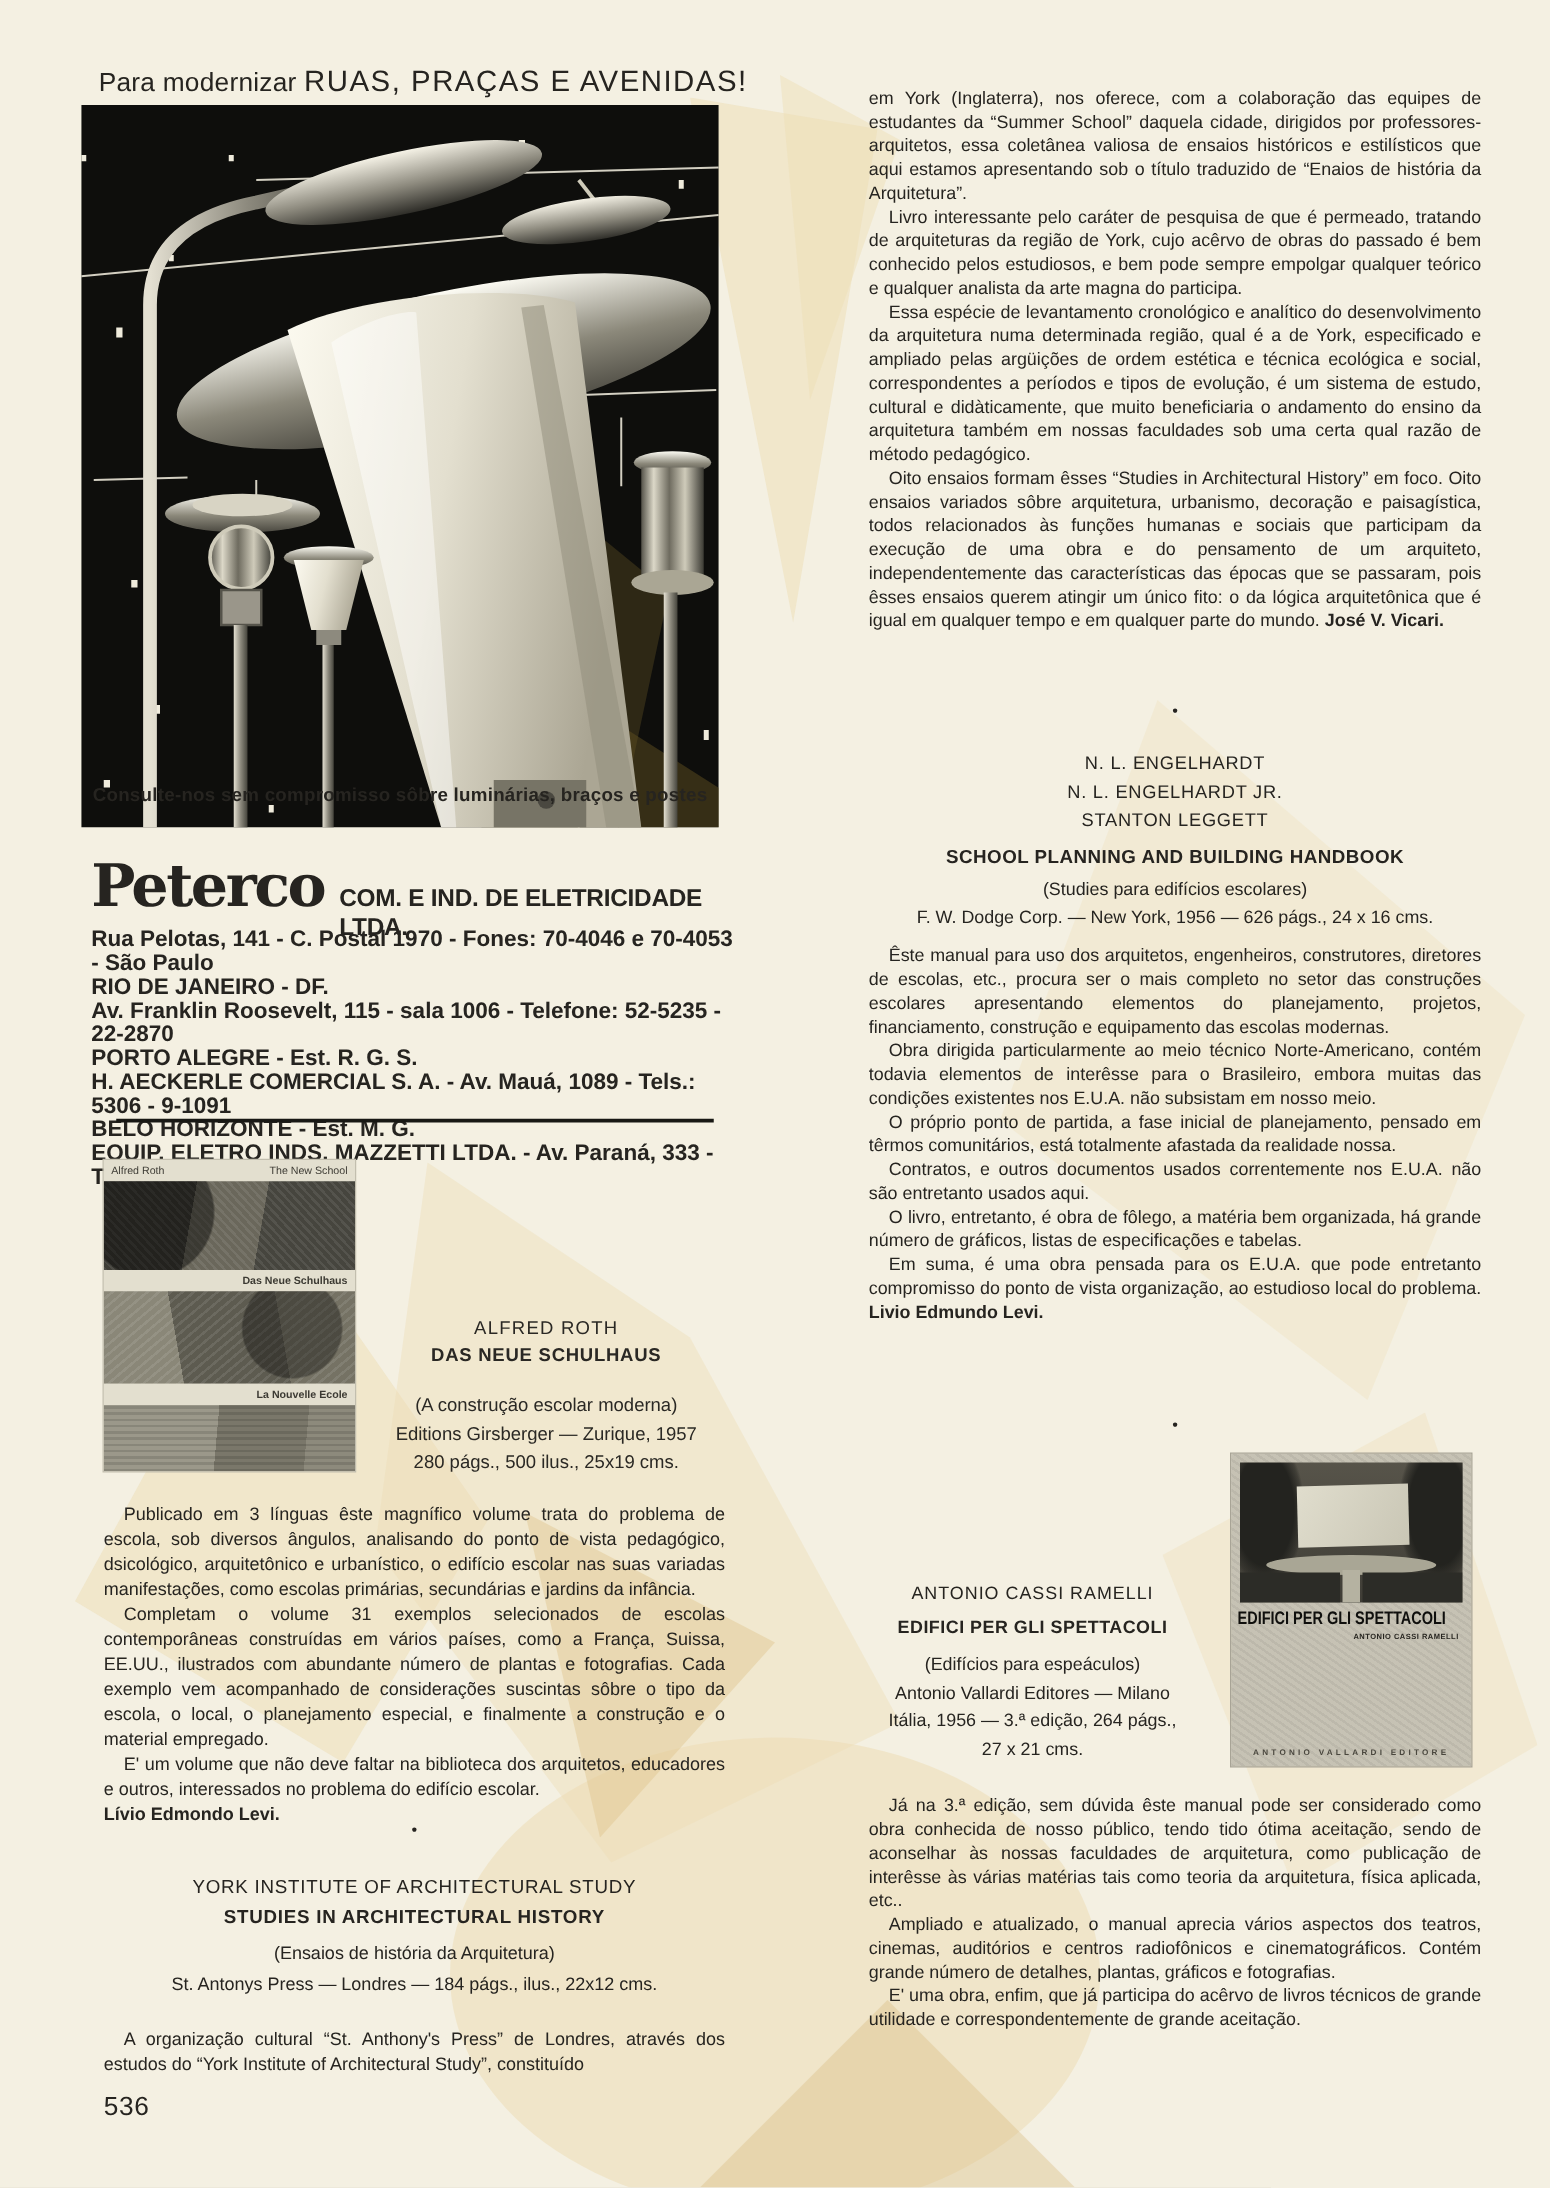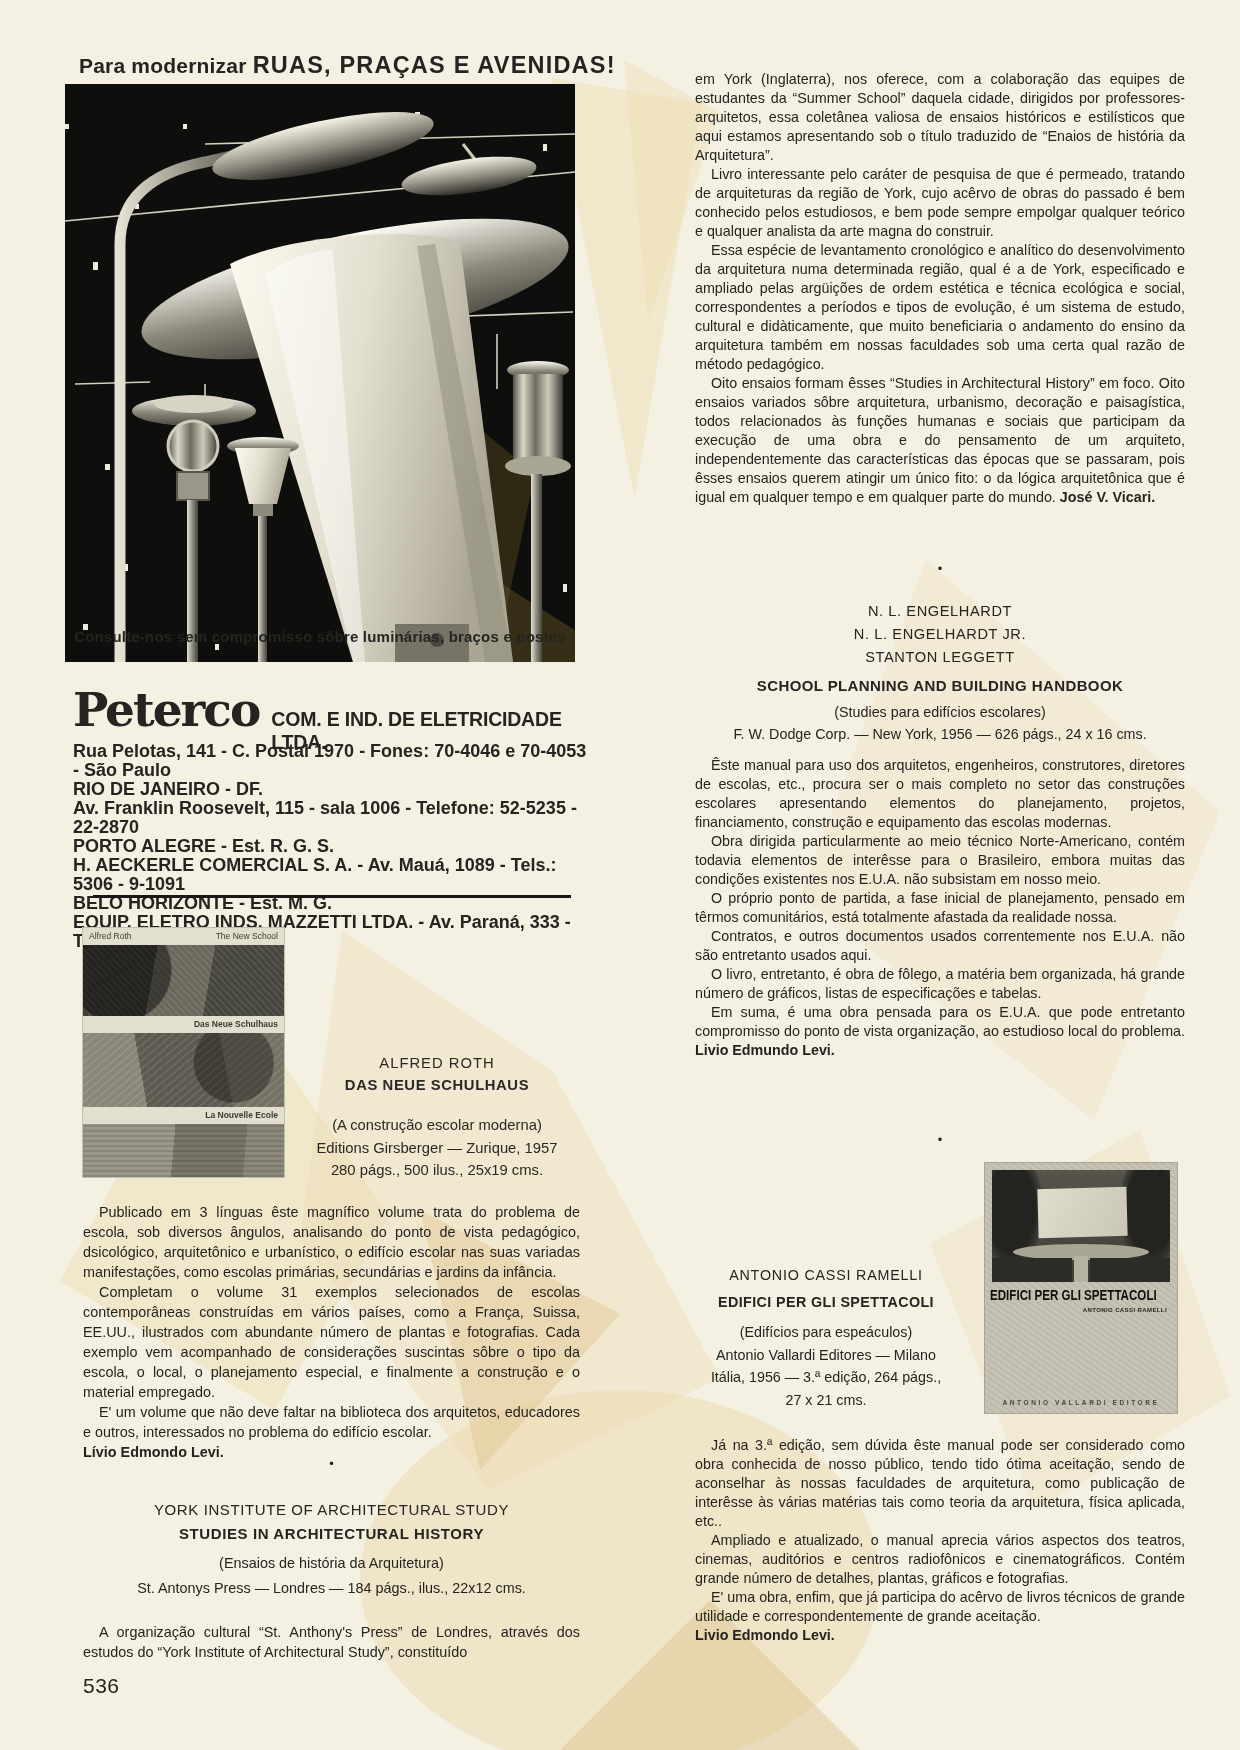--- a/index.html
+++ b/index.html
@@ -19,21 +19,21 @@
   .wm7{left:930px;top:1130px;width:300px;height:380px;opacity:.35;clip-path:polygon(0 30%,70% 0,100% 70%,35% 100%);}
   .wm8{left:800px;top:560px;width:420px;height:560px;opacity:.3;clip-path:polygon(30% 0,100% 45%,70% 100%,0 60%);}
   .wm9{left:420px;top:1210px;width:200px;height:260px;background:#dfc68f;opacity:.45;clip-path:polygon(0 0,100% 40%,30% 100%);}
   .wm10{left:560px;top:1600px;width:300px;height:150px;background:#d9bd85;opacity:.4;clip-path:polygon(0 100%,50% 0,100% 100%);}
 
   
   .col-left{position:absolute;left:83px;top:0;width:497px;height:1750px;}
   .col-right{position:absolute;left:695px;top:0;width:490px;height:1750px;}
 
   
-  .ad-headline{position:absolute;left:-4px;top:52px;width:520px;font-weight:bold;font-size:21px;white-space:nowrap;letter-spacing:.2px;}
+  .ad-headline{position:absolute;left:-4px;top:52px;width:520px;font-weight:normal;font-size:21px;white-space:nowrap;letter-spacing:.2px;}
   .ad-headline .caps{font-size:23.5px;letter-spacing:1.2px;}
   .ad-image{position:absolute;left:-18px;top:84px;width:510px;height:578px;display:block;}
   .ad-caption{position:absolute;left:-18px;top:628px;width:510px;text-align:center;font-weight:bold;font-size:15px;letter-spacing:.2px;}
   .brand-row{position:absolute;left:-10px;top:686px;width:520px;display:flex;align-items:baseline;gap:12px;}
   .brand{font-family:"DejaVu Serif",serif;font-weight:bold;font-size:47px;letter-spacing:-2px;line-height:1;}
   .brand-suffix{font-weight:bold;font-size:19.5px;letter-spacing:-.2px;}
   .ad-addresses{position:absolute;left:-10px;top:742px;width:516px;font-weight:bold;font-size:18px;line-height:19px;}
   .ad-divider{position:absolute;left:10px;top:895px;width:478px;height:3px;background:#181814;}
 
   
@@ -318,21 +318,21 @@
 
     <p class="york-intro">A organização cultural “St. Anthony's Press” de Londres, através dos estudos do “York Institute of Architectural Study”, constituído</p>
 
     <div class="page-number">536</div>
   </div>
 
   <div class="col-right">
 
     <div class="rcol-paras paras">
       <p class="noindent">em York (Inglaterra), nos oferece, com a colaboração das equipes de estudantes da “Summer School” daquela cidade, dirigidos por professores-arquitetos, essa coletânea valiosa de ensaios históricos e estilísticos que aqui estamos apresentando sob o título traduzido de “Enaios de história da Arquitetura”.</p>
-      <p>Livro interessante pelo caráter de pesquisa de que é permeado, tratando de arquiteturas da região de York, cujo acêrvo de obras do passado é bem conhecido pelos estudiosos, e bem pode sempre empolgar qualquer teórico e qualquer analista da arte magna do construir.</p>
+      <p>Livro interessante pelo caráter de pesquisa de que é permeado, tratando de arquiteturas da região de York, cujo acêrvo de obras do passado é bem conhecido pelos estudiosos, e bem pode sempre empolgar qualquer teórico e qualquer analista da arte magna do participa.</p>
       <p>Essa espécie de levantamento cronológico e analítico do desenvolvimento da arquitetura numa determinada região, qual é a de York, especificado e ampliado pelas argüições de ordem estética e técnica ecológica e social, correspondentes a períodos e tipos de evolução, é um sistema de estudo, cultural e didàticamente, que muito beneficiaria o andamento do ensino da arquitetura também em nossas faculdades sob uma certa qual razão de método pedagógico.</p>
       <p><span>Oito ensaios formam êsses “Studies in Architectural History” em foco.  Oito ensaios variados sôbre arquitetura, urbanismo, decoração e paisagística, todos relacionados às funções humanas e sociais que participam da execução de uma obra e do pensamento de um arquiteto, independentemente das características das épocas que se passaram, pois êsses ensaios querem atingir um único fito: o da lógica arquitetônica que é igual em qualquer tempo e em qualquer parte do mundo.</span>
         <b class="sig">José V. Vicari.</b></p>
     </div>
 
     <div class="bullet bullet-r1">•</div>
 
     <div class="eng-head">
       <div class="eh-author">N. L. ENGELHARDT</div>
       <div class="eh-author">N. L. ENGELHARDT JR.</div>
@@ -375,17 +375,17 @@
       </div>
       <div class="ram-title">EDIFICI PER GLI SPETTACOLI</div>
       <div class="ram-author">ANTONIO CASSI RAMELLI</div>
       <div class="ram-pub">ANTONIO VALLARDI EDITORE</div>
     </div>
 
     <div class="ram-body paras">
       <p>Já na 3.ª edição, sem dúvida êste manual pode ser considerado como obra conhecida de nosso público, tendo tido ótima aceitação, sendo de aconselhar às nossas faculdades de arquitetura, como publicação de interêsse às várias matérias tais como teoria da arquitetura, física aplicada, etc..</p>
       <p>Ampliado e atualizado, o manual aprecia vários aspectos dos teatros, cinemas, auditórios e centros radiofônicos e cinematográficos.  Contém grande número de detalhes, plantas, gráficos e fotografias.</p>
       <p><span>E' uma obra, enfim, que já participa do acêrvo de livros técnicos de grande utilidade e correspondentemente de grande aceitação.</span>
-        <b class="sig-block">Livio Edmondo Levi.</b></p>
+        </p>
     </div>
 
   </div>
 </div>
 
 </body></html>

